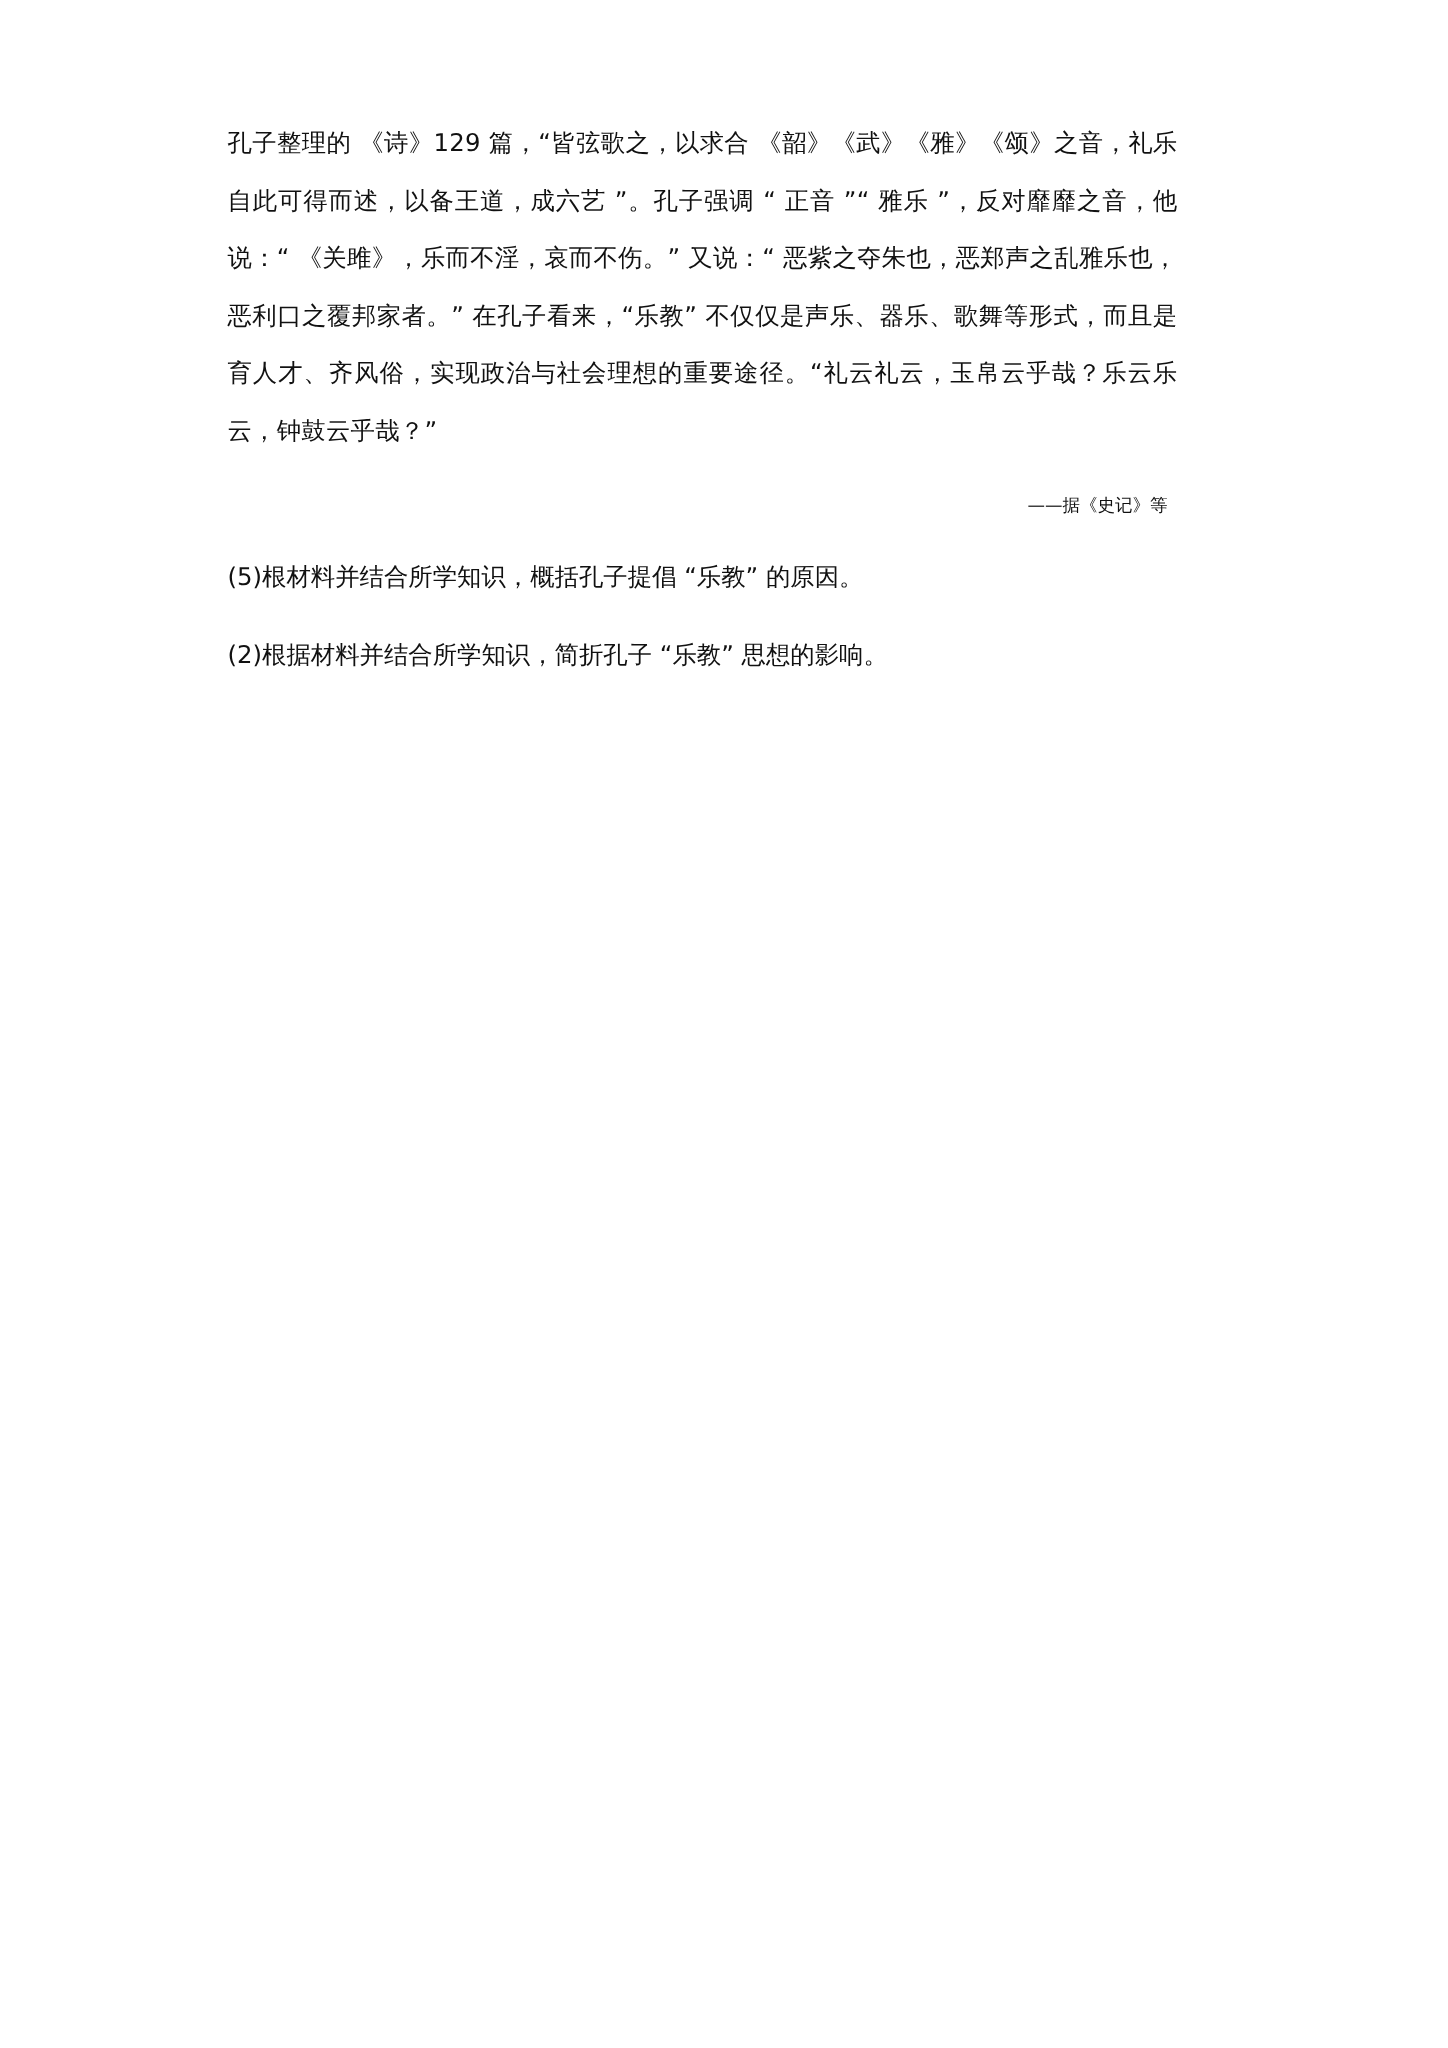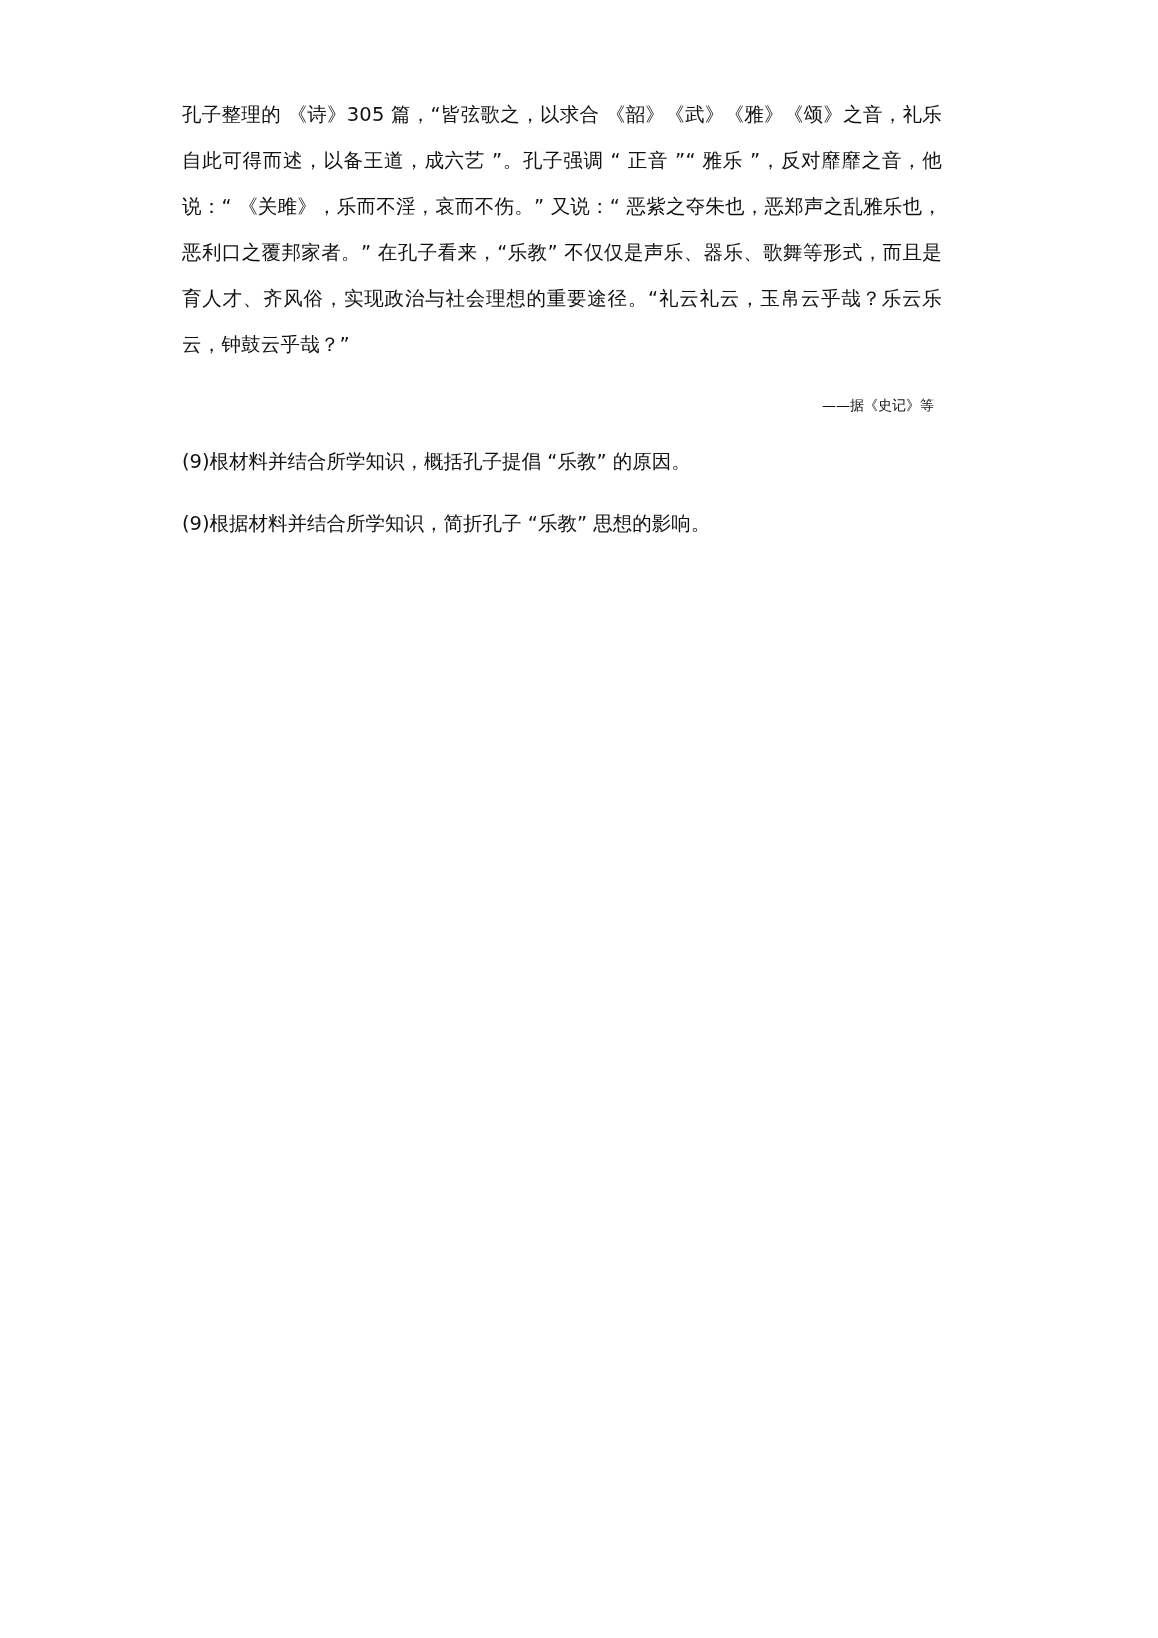--- a/index.html
+++ b/index.html
@@ -46,23 +46,23 @@
     line-height: 42px;
     color: #111111;
   }
 </style>
 </head>
 <body>
 
 <div class="page">
   <div class="content">
 
-    <p class="passage">孔子整理的 《诗》305 篇，“皆弦歌之，以求合 《韶》《武》《雅》《颂》之音，礼乐自此可得而述，以备王道，成六艺 ”。孔子强调 “ 正音 ”“ 雅乐 ”，反对靡靡之音，他说：“ 《关雎》，乐而不淫，哀而不伤。” 又说：“ 恶紫之夺朱也，恶郑声之乱雅乐也，恶利口之覆邦家者。” 在孔子看来，“乐教” 不仅仅是声乐、器乐、歌舞等形式，而且是育人才、齐风俗，实现政治与社会理想的重要途径。“礼云礼云，玉帛云乎哉？乐云乐云，钟鼓云乎哉？”</p>
+    <p class="passage">孔子整理的 《诗》129 篇，“皆弦歌之，以求合 《韶》《武》《雅》《颂》之音，礼乐自此可得而述，以备王道，成六艺 ”。孔子强调 “ 正音 ”“ 雅乐 ”，反对靡靡之音，他说：“ 《关雎》，乐而不淫，哀而不伤。” 又说：“ 恶紫之夺朱也，恶郑声之乱雅乐也，恶利口之覆邦家者。” 在孔子看来，“乐教” 不仅仅是声乐、器乐、歌舞等形式，而且是育人才、齐风俗，实现政治与社会理想的重要途径。“礼云礼云，玉帛云乎哉？乐云乐云，钟鼓云乎哉？”</p>
 
     <p class="attribution">——据《史记》等</p>
 
     <div class="questions">
-      <p class="question">(9)根材料并结合所学知识，概括孔子提倡 “乐教” 的原因。</p>
-      <p class="question">(9)根据材料并结合所学知识，简折孔子 “乐教” 思想的影响。</p>
+      <p class="question">(5)根材料并结合所学知识，概括孔子提倡 “乐教” 的原因。</p>
+      <p class="question">(2)根据材料并结合所学知识，简折孔子 “乐教” 思想的影响。</p>
     </div>
 
   </div>
 </div>
 
 </body></html>

